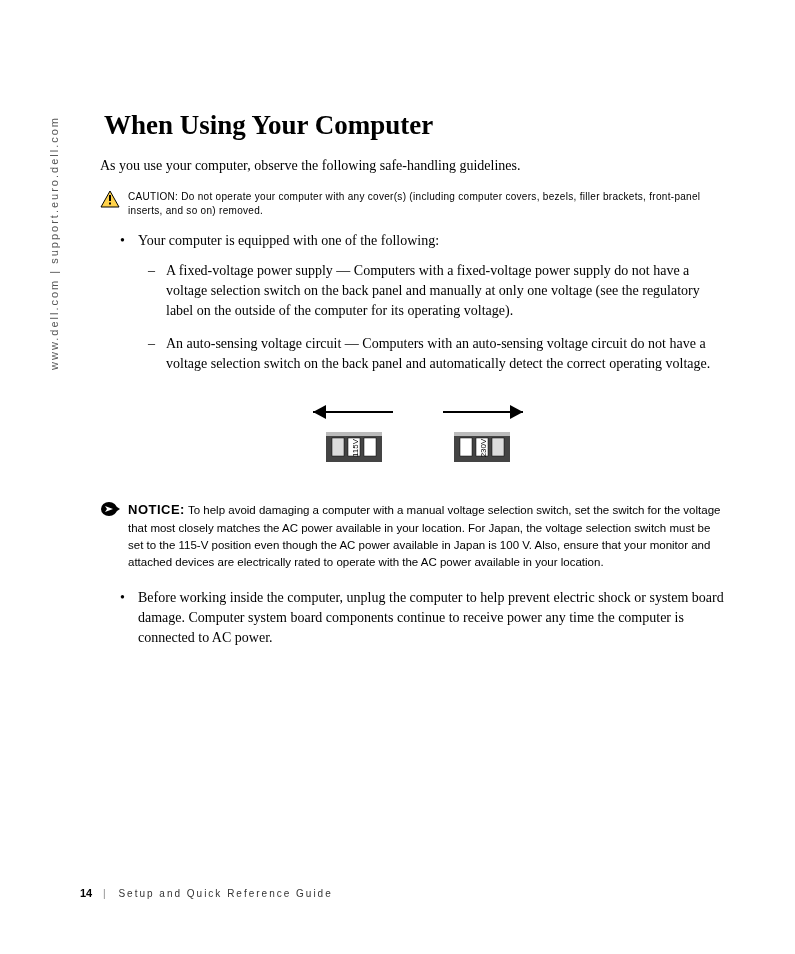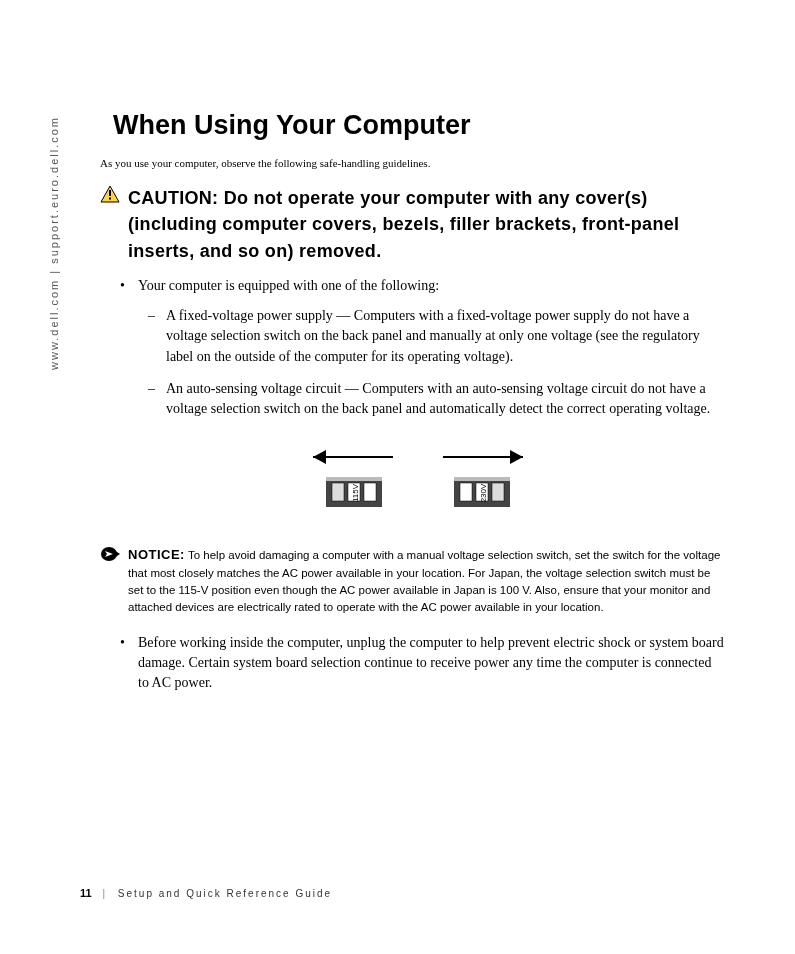--- a/index.html
+++ b/index.html
@@ -26,44 +26,44 @@
     color: #555;
     white-space: nowrap;
   }
   .page {
     position: absolute;
     left: 100px;
     right: 60px;
     top: 110px;
   }
   h1 {
-    font-family: Liberation Sans, sans-serif;
+    font-family: Liberation Serif, serif;
     font-weight: 900;
     font-size: 27px;
-    margin: 0 0 10px 13px;
+    margin: 0 0 10px 4px;
     letter-spacing: 0px;
   }
   .intro {
-    font-size: 11px;
+    font-size: 14px;
     margin: 15px 0 14px 0;
     line-height: 1.4;
   }
   .caution-block {
     display: flex;
     align-items: flex-start;
     margin: 0 0 12px 0;
   }
   .caution-icon {
     flex: 0 0 auto;
     margin-right: 8px;
   }
   .caution-text {
     font-family: Arial, Helvetica, sans-serif;
-    font-weight: bold;
-    font-size: 18px;
+    font-weight: normal;
+    font-size: 10px;
     letter-spacing: 0.3px;
     line-height: 1.45;
   }
   ul.bullets {
     list-style: none;
     padding: 0;
     margin: 10px;
   }
   ul.bullets > li {
     position: relative;
@@ -209,22 +209,22 @@
         <polygon points="5,5 13,8 5,11 7,8" fill="#fff"></polygon>
       </svg>
     </span>
     <div class="notice-text">
       <span class="label">NOTICE:</span>
       <span>To help avoid damaging a computer with a manual voltage selection switch, set the switch for the voltage that most closely matches the AC power available in your location. For Japan, the voltage selection switch must be set to the 115-V position even though the AC power available in Japan is 100 V. Also, ensure that your monitor and attached devices are electrically rated to operate with the AC power available in your location.</span>
     </div>
   </div>
 
   <ul class="bullets">
-    <li>Before working inside the computer, unplug the computer to help prevent electric shock or system board damage. Certain system board selection continue to receive power any time the computer is connected to AC power.</li>
+    <li>Before working inside the computer, unplug the computer to help prevent electric shock or system board damage. Computer system board components continue to receive power any time the computer is connected to AC power.</li>
   </ul>
 
 </div>
 
 <div class="footer">
-  <span class="pagenum">11</span>
+  <span class="pagenum">14</span>
   <span class="bar">|</span>
   <span>Setup and Quick Reference Guide</span>
 </div>
 
 </body></html>

